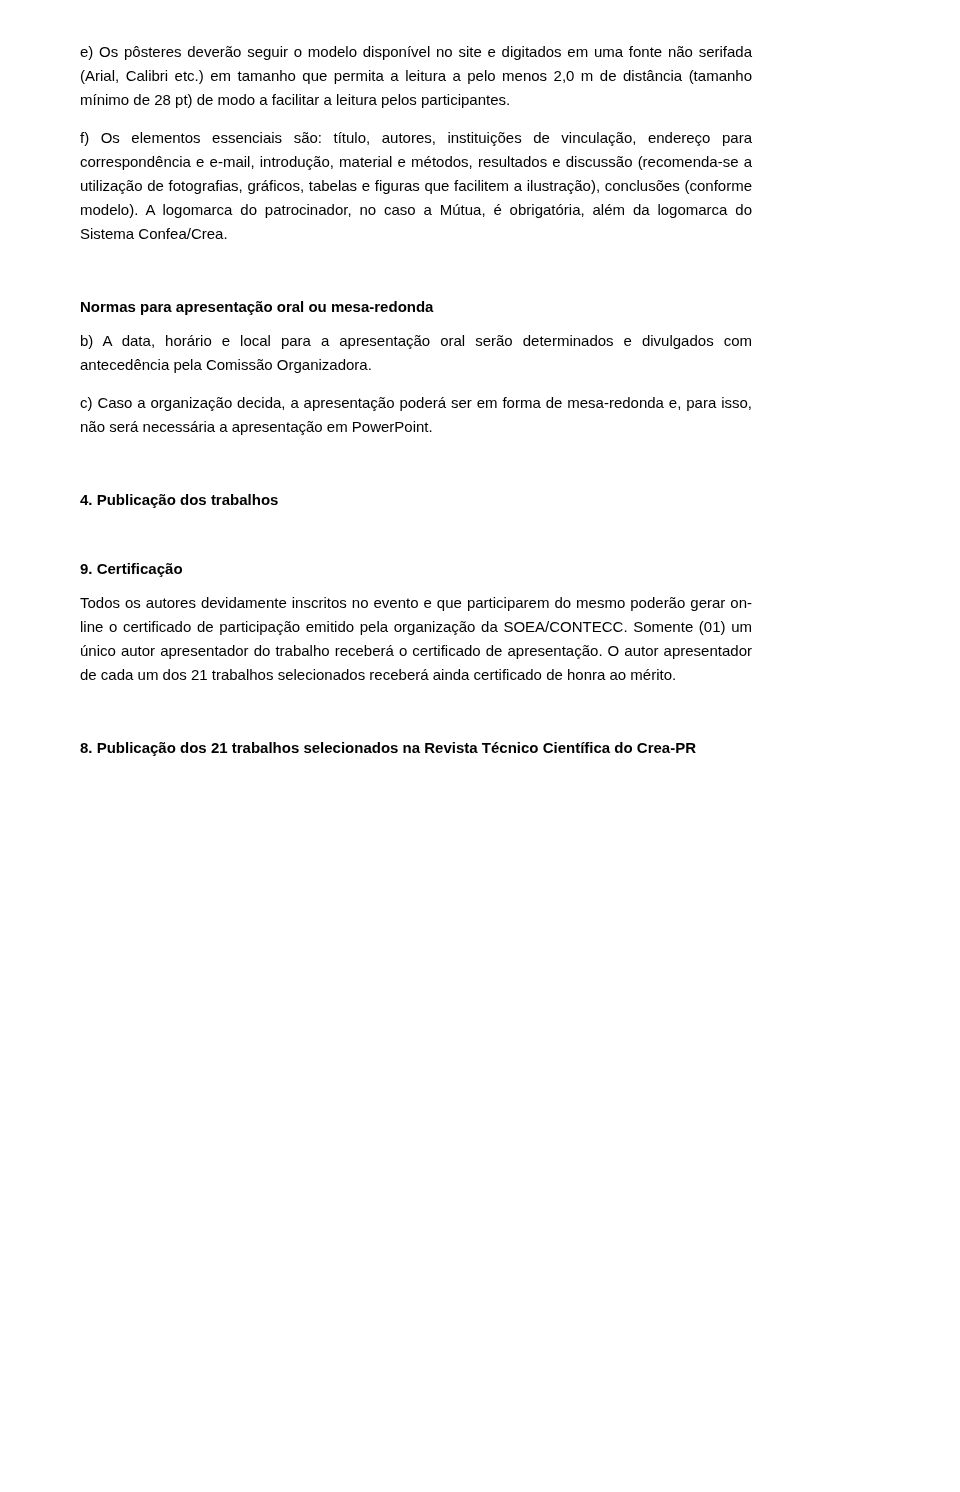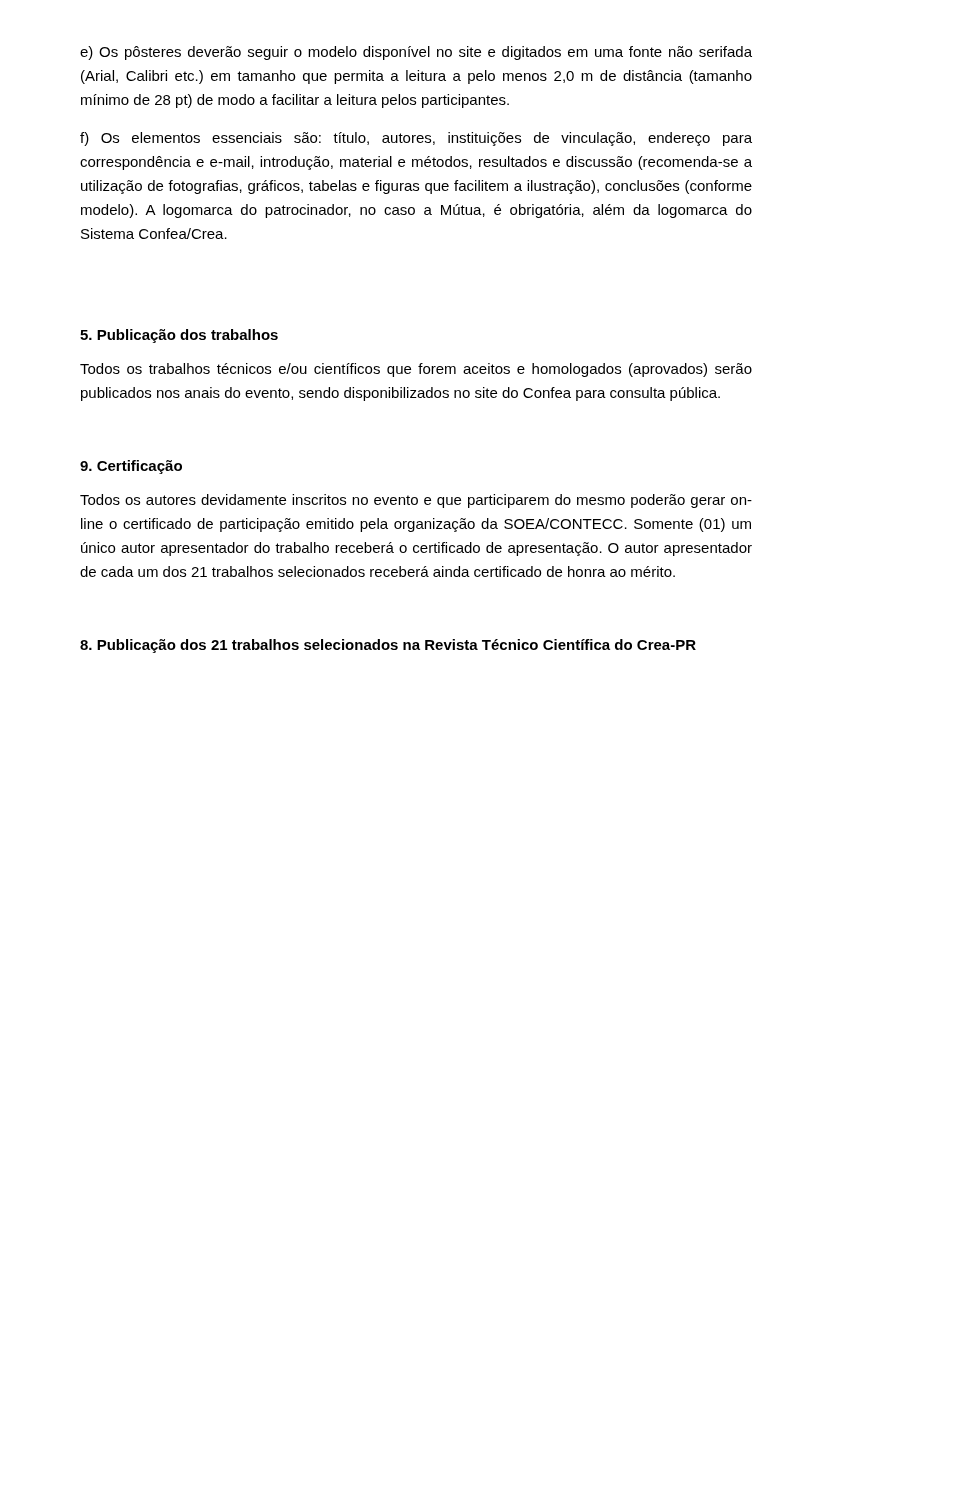--- a/index.html
+++ b/index.html
@@ -39,29 +39,31 @@
 <body>
 
 <div class="page-container">
 
   <p class="paragraph">e) Os pôsteres deverão seguir o modelo disponível no site e digitados em uma fonte não serifada (Arial, Calibri etc.) em tamanho que permita a leitura a pelo menos 2,0 m de distância (tamanho mínimo de 28 pt) de modo a facilitar a leitura pelos participantes.</p>
 
   <p class="paragraph">f) Os elementos essenciais são: título, autores, instituições de vinculação, endereço para correspondência e e-mail, introdução, material e métodos, resultados e discussão (recomenda-se a utilização de fotografias, gráficos, tabelas e figuras que facilitem a ilustração), conclusões (conforme modelo). A logomarca do patrocinador, no caso a Mútua, é obrigatória, além da logomarca do Sistema Confea/Crea.</p>
 
   <div class="spacer"></div>
 
+  <p class="section-heading">Normas para apresentação oral ou mesa-redonda</p>
 
 
+  <p class="paragraph">b) A data, horário e local para a apresentação oral serão determinados e divulgados com antecedência pela Comissão Organizadora.</p>
 
+  <p class="paragraph">c) Caso a organização decida, a apresentação poderá ser em forma de mesa-redonda e, para isso, não será necessária a apresentação em PowerPoint.</p>
 
   <div class="spacer"></div>
 
-  <p class="section-heading">5. Publicação dos trabalhos</p>
+  <p class="section-heading">4. Publicação dos trabalhos</p>
 
-  <p class="paragraph">Todos os trabalhos técnicos e/ou científicos que forem aceitos e homologados (aprovados) serão publicados nos anais do evento, sendo disponibilizados no site do Confea para consulta pública.</p>
 
   <div class="spacer"></div>
 
   <p class="section-heading">9. Certificação</p>
 
   <p class="paragraph">Todos os autores devidamente inscritos no evento e que participarem do mesmo poderão gerar on-line o certificado de participação emitido pela organização da SOEA/CONTECC. Somente (01) um único autor apresentador do trabalho receberá o certificado de apresentação. O autor apresentador de cada um dos 21 trabalhos selecionados receberá ainda certificado de honra ao mérito.</p>
 
   <div class="spacer"></div>
 
   <p class="section-heading">8. Publicação dos 21 trabalhos selecionados na Revista Técnico Científica do Crea-PR</p>

